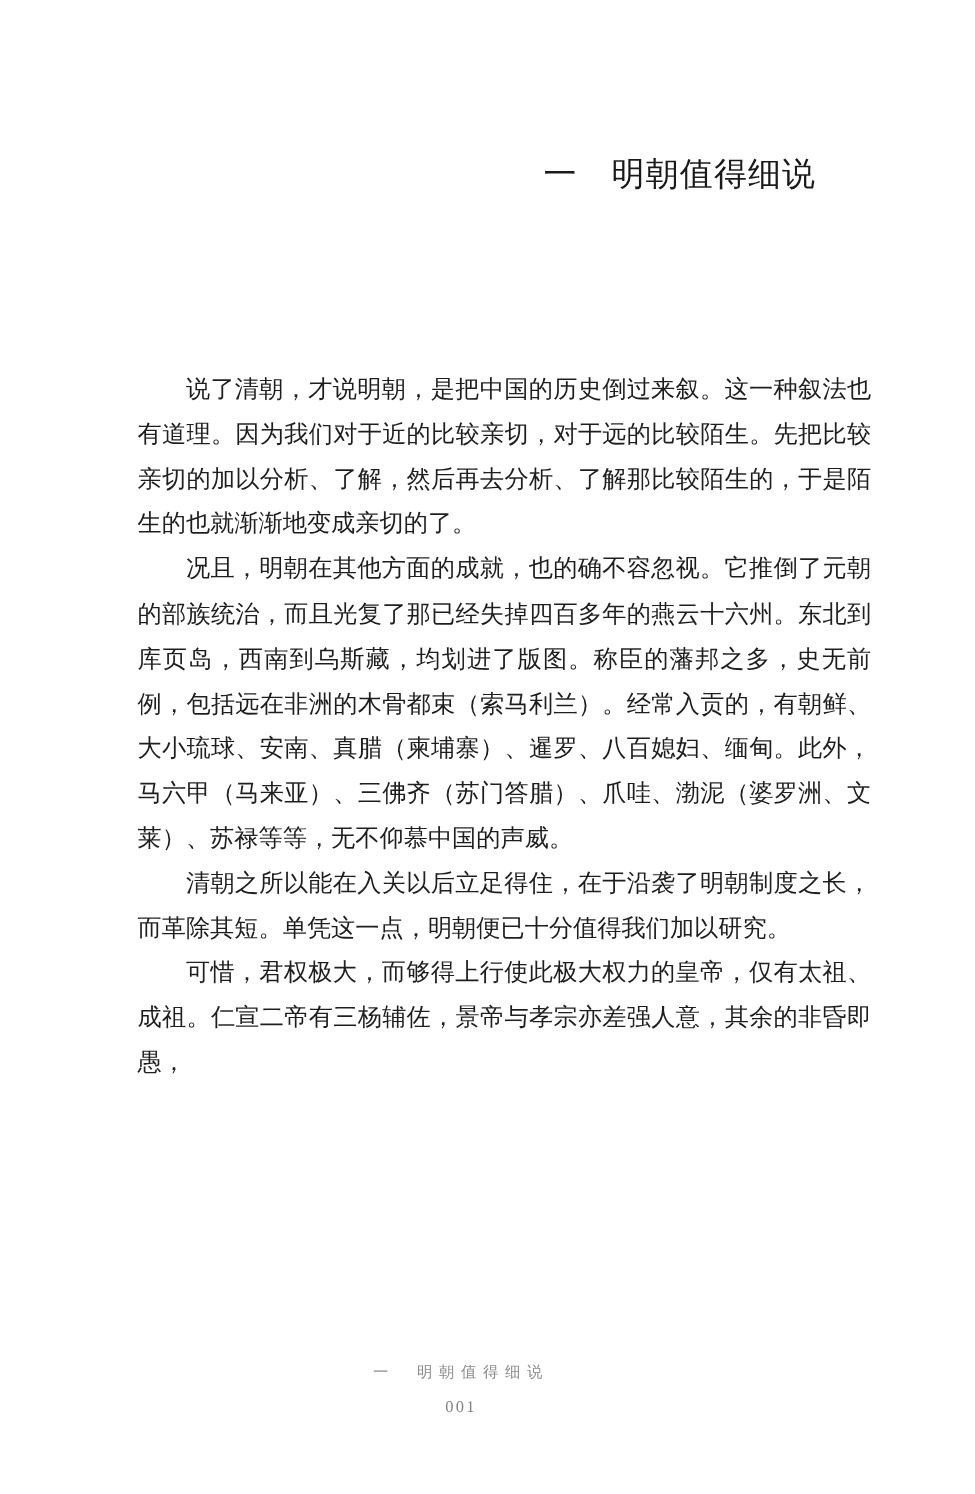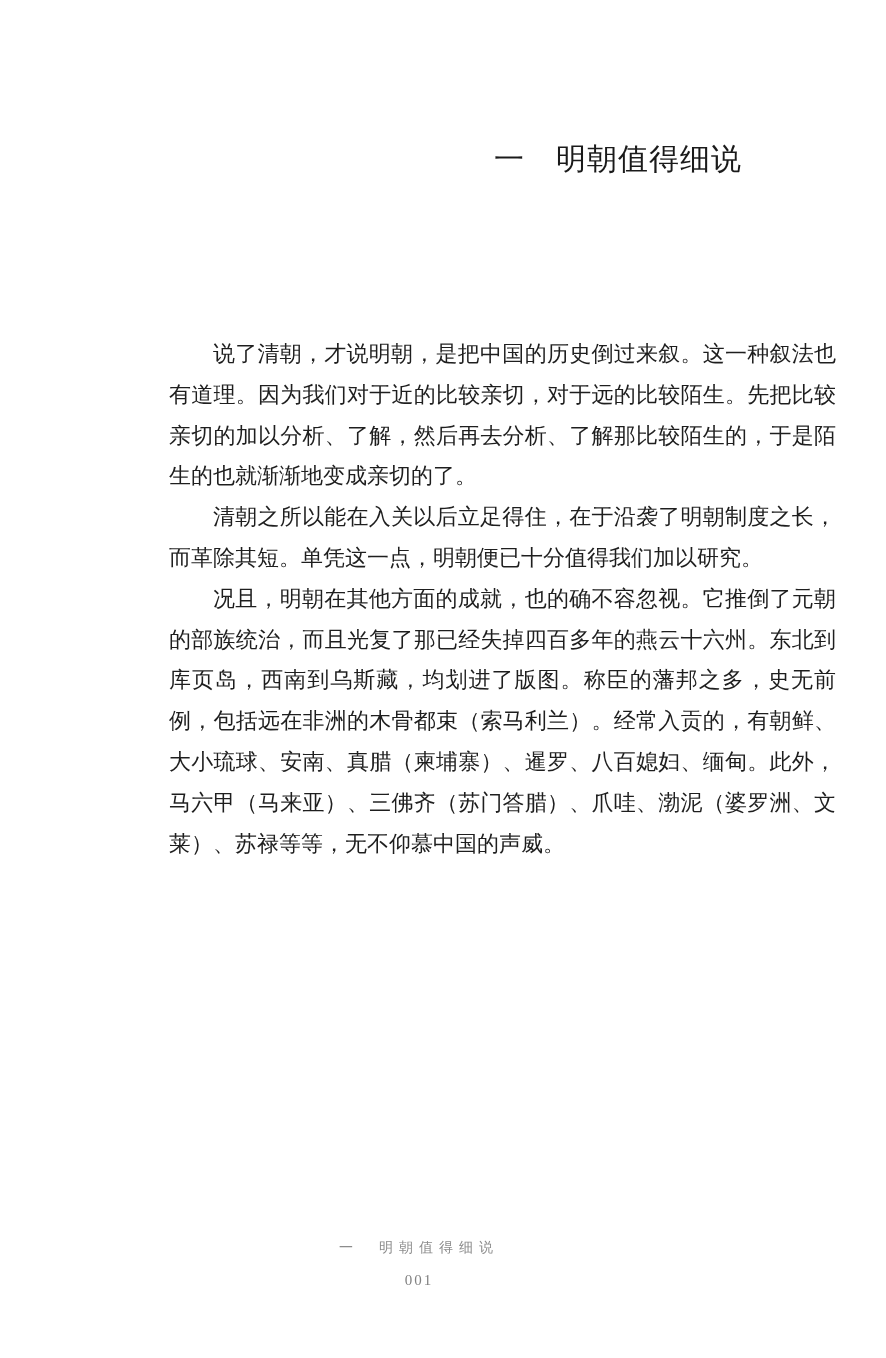--- a/index.html
+++ b/index.html
@@ -25,21 +25,20 @@
     line-height: 36px;
     letter-spacing: 1px;
     color: #1a1a1a;
     white-space: nowrap;
   }
   .body-text {
     position: absolute;
     top: 334px;
     left: 125px;
     width: 667px;
-    margin-left: 44px;
   }
   .para {
     margin: 0;
     text-indent: 2em;
     font-size: 22px;
     line-height: 40.8px;
     text-align: justify;
     text-justify: inter-ideograph;
     color: #1e1e1e;
   }
@@ -68,22 +67,23 @@
 </style>
 </head>
 <body>
 
 <div class="page">
 
   <h1 class="chapter-title">一　明朝值得细说</h1>
 
   <main class="body-text">
     <p class="para">说了清朝，才说明朝，是把中国的历史倒过来叙。这一种叙法也有道理。因为我们对于近的比较亲切，对于远的比较陌生。先把比较亲切的加以分析、了解，然后再去分析、了解那比较陌生的，于是陌生的也就渐渐地变成亲切的了。</p>
+    <p class="para">况且，明朝在其他方面的成就，也的确不容忽视。它推倒了元朝的部族统治，而且光复了那已经失掉四百多年的燕云十六州。东北到库页岛，西南到乌斯藏，均划进了版图。称臣的藩邦之多，史无前例，包括远在非洲的木骨都束（索马利兰）。经常入贡的，有朝鲜、大小琉球、安南、真腊（柬埔寨）、暹罗、八百媳妇、缅甸。此外，马六甲（马来亚）、三佛齐（苏门答腊）、爪哇、渤泥（婆罗洲、文莱）、苏禄等等，无不仰慕中国的声威。</p>
     <p class="para">清朝之所以能在入关以后立足得住，在于沿袭了明朝制度之长，而革除其短。单凭这一点，明朝便已十分值得我们加以研究。</p>
-    <p class="para">况且，明朝在其他方面的成就，也的确不容忽视。它推倒了元朝的部族统治，而且光复了那已经失掉四百多年的燕云十六州。东北到库页岛，西南到乌斯藏，均划进了版图。称臣的藩邦之多，史无前例，包括远在非洲的木骨都束（索马利兰）。经常入贡的，有朝鲜、大小琉球、安南、真腊（柬埔寨）、暹罗、八百媳妇、缅甸。此外，马六甲（马来亚）、三佛齐（苏门答腊）、爪哇、渤泥（婆罗洲、文莱）、苏禄等等，无不仰慕中国的声威。</p>
+    <p class="para">可惜，君权极大，而够得上行使此极大权力的皇帝，仅有太祖、成祖。仁宣二帝有三杨辅佐，景帝与孝宗亦差强人意，其余的非昏即愚，</p>
   </main>
 
   <footer class="page-footer">
     <div class="running-title">一　明朝值得细说</div>
     <div class="page-number">001</div>
   </footer>
 
 </div>
 
 </body></html>

